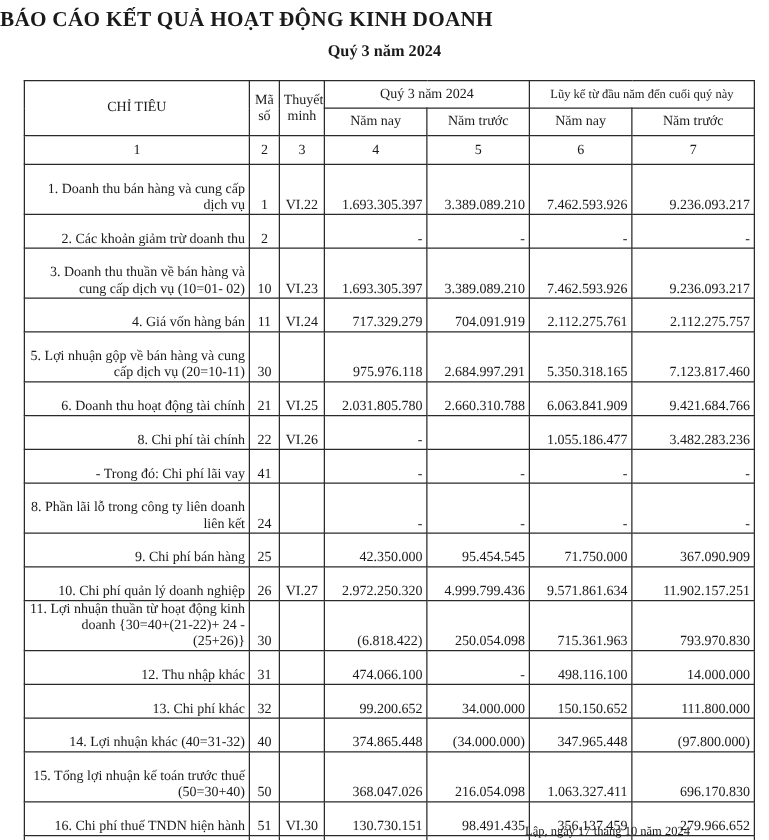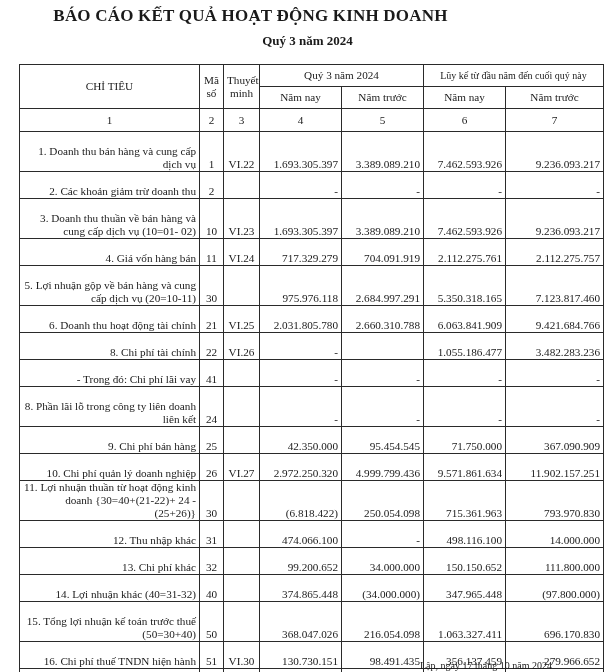--- a/index.html
+++ b/index.html
@@ -4,21 +4,21 @@
 <style>
   html, body { margin: 0; padding: 0; background: #ffffff; }
   body {
     width: 615px; height: 672px; overflow: hidden;
     font-family: "Liberation Serif", "DejaVu Serif", serif;
     color: #1a1a1a;
     position: relative;
   }
   .title {
     position: absolute; left: 0; top: 6px; width: 501px;
-    text-align: center; font-weight: bold; font-size: 17px; letter-spacing: 0.2px;
+    text-align: left; font-weight: bold; font-size: 17px; letter-spacing: 0.2px;
   }
   .subtitle {
     position: absolute; left: 0; top: 33px; width: 615px;
     text-align: center; font-weight: bold; font-size: 13px;
   }
   table.report {
     position: absolute; left: 19px; top: 64px;
     width: 584px;
     border-collapse: collapse;
     table-layout: fixed;

